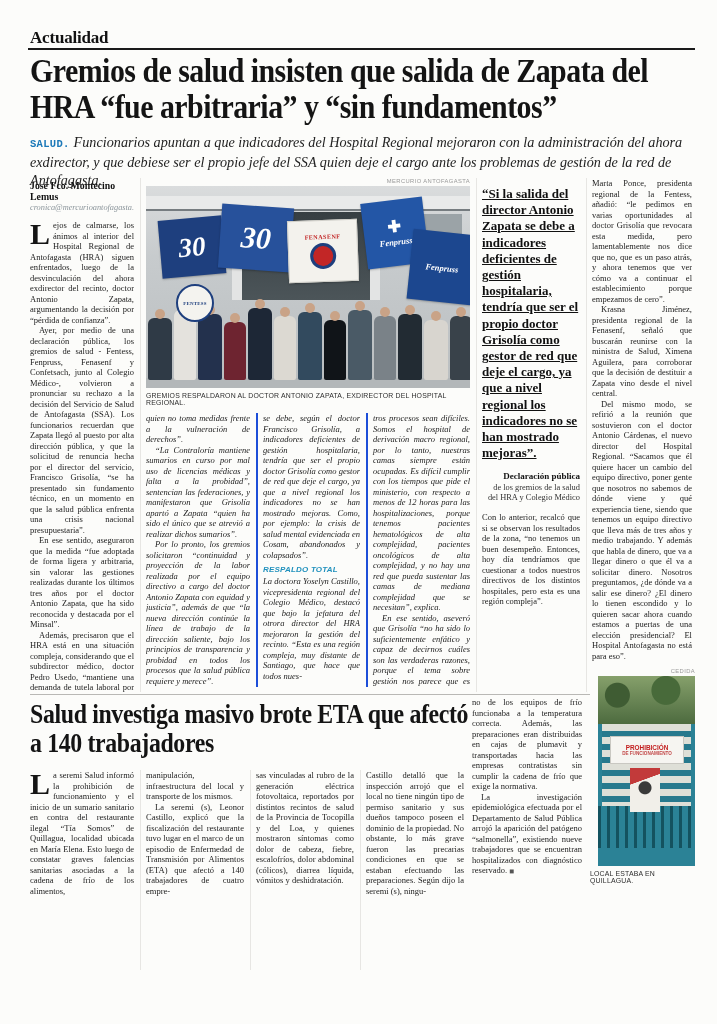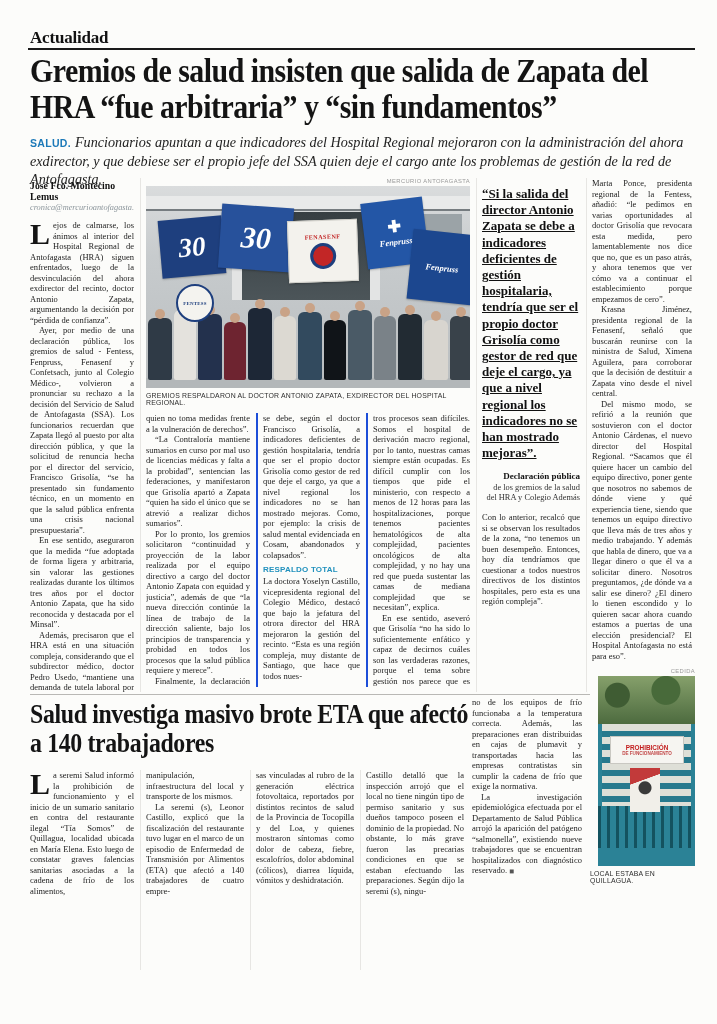--- a/index.html
+++ b/index.html
@@ -16,21 +16,21 @@
   .pn{font-weight:bold;font-size:12px;color:#111;}
   .wm{position:absolute;right:0;top:-6px;font-family:"Liberation Sans",sans-serif;font-size:5px;color:#c8c8c6;}
   .hrule{position:absolute;left:28px;right:22px;top:48px;height:2px;background:#1a1a1a;}
 
   
   .a1-headline{position:absolute;left:30px;top:53px;width:752px;margin:0;
       font-size:34px;line-height:36px;font-weight:bold;color:#141414;letter-spacing:-0.6px;
       transform:scaleX(0.88);transform-origin:left top;}
   .deck{position:absolute;left:30px;top:134px;width:658px;margin:0;
       font-size:14.2px;line-height:17.8px;font-style:italic;color:#222;}
-  .kicker{font-style:normal;font-family:Liberation Sans, sans-serif;font-weight:bold;
+  .kicker{font-style:normal;font-family:Liberation Mono, monospace;font-weight:bold;
       font-size:10.5px;color:var(--accent);letter-spacing:0.3px;margin-right:4px;}
 
   
   .cols6{position:absolute;left:30px;top:178px;width:662px;height:514px;display:flex;gap:6px;}
   .cols6>*{box-sizing:border-box;overflow:hidden;}
   .cols6>*+*{border-left:1px solid #e7e6e3;padding-left:5px;}
   .colA{flex:0 0 104px;}
   .mid{flex:0 0 330px;}
   .colE{flex:0 0 104px;}
   .colF{flex:0 0 106px;}
@@ -68,21 +68,21 @@
       border-radius:50%;display:flex;align-items:center;justify-content:center;
       font-size:5px;font-weight:bold;color:#1e3f7e;text-transform:uppercase;letter-spacing:0.2px;}
   .ffena{left:142px;top:34px;width:68px;height:60px;background:#f3f2ed;border:1px solid #d0cfc9;transform:rotate(-2deg);}
   .fena-t{font-size:6.2px;color:#c22626;letter-spacing:0.4px;}
   .fena-logo{width:20px;height:20px;border:3px solid #1e3f7e;border-radius:50%;background:#c22626;margin-top:3px;}
   .ffen1{left:218px;top:14px;width:62px;height:66px;background:#2356a6;transform:rotate(-7deg);}
   .ffen2{left:264px;top:46px;width:64px;height:70px;background:#1c478f;transform:rotate(6deg);}
   .cross{font-size:16px;line-height:16px;}
   .fpr{font-size:8.5px;font-style:italic;margin-top:2px;}
 
-  .midcols{display:flex;gap:6px;margin-top:7px;height:274px;overflow:hidden;}
+  .midcols{display:flex;gap:6px;margin-top:7px;height:274px;overflow:hidden;font-style:italic;}
   .mcol{flex:0 0 104px;box-sizing:border-box;overflow:hidden;}
   .mcol+.mcol{border-left:2px solid #1d4ed8;padding-left:5px;}
 
   
   .pq{margin:8px 0 0;font-size:13px;line-height:16.2px;font-weight:bold;color:#101010;text-align:left;text-decoration:underline;}
   .pq-by{margin:10px 0 0;font-size:9px;font-weight:bold;text-align:right;color:#111;}
   .pq-sub{margin:2px 0 9px;font-size:8.4px;line-height:10px;text-align:right;color:#333;}
   .endmark{font-size:6px;color:#555;letter-spacing:-1px;}
 
   
@@ -211,21 +211,21 @@
         <div class="mcol">
           <p class="bt">tros procesos sean difíciles. Somos el hospital de derivación macro regional, por lo tanto, nuestras camas siempre están ocupadas. Es difícil cumplir con los tiempos que pide el ministerio, con respecto a menos de 12 horas para las hospitalizaciones, porque tenemos pacientes hematológicos de alta complejidad, pacientes oncológicos de alta complejidad, y no hay una red que pueda sustentar las camas de mediana complejidad que se necesitan”, explica.</p>
           <p class="bt">En ese sentido, aseveró que Grisolía “no ha sido lo suficientemente enfático y capaz de decirnos cuáles son las verdaderas razones, porque el tema sobre gestión nos parece que es demasiado poco”. Y si bien reconoció que se encuentran “en el último escalafón de hospitales nacionales, hemos sido</p>
         </div>
       </div>
     </div>
 
     <div class="colE">
       <p class="pq">“Si la salida del director Antonio Zapata se debe a indicadores deficientes de gestión hospitalaria, tendría que ser el propio doctor Grisolía como gestor de red que deje el cargo, ya que a nivel regional los indicadores no se han mostrado mejoras”.</p>
       <div class="pq-by">Declaración pública</div>
-      <div class="pq-sub">de los gremios de la salud del HRA y Colegio Además</div>
+      <div class="pq-sub">de los gremios de la salud del HRA y Colegio Médico</div>
       <p class="bt">Con lo anterior, recalcó que si se observan los resultados de la zona, “no tenemos un buen desempeño. Entonces, hoy día tendríamos que cuestionar a todos nuestros directivos de los distintos hospitales, pero esta es una región compleja”.</p>
 
     </div>
 
     <div class="colF">
       <p class="bt">Marta Ponce, presidenta regional de la Fentess, añadió: “le pedimos en varias oportunidades al doctor Grisolía que revocara esta medida, pero lamentablemente nos dice que no, que es un paso atrás, y ahora tenemos que ver cómo va a continuar el establecimiento porque empezamos de cero”.</p>
       <p class="bt">Krasna Jiménez, presidenta regional de la Fenasenf, señaló que buscarán reunirse con la ministra de Salud, Ximena Aguilera, para corroborar que la decisión de destituir a Zapata vino desde el nivel central.</p>
       <p class="bt">Del mismo modo, se refirió a la reunión que sostuvieron con el doctor Antonio Cárdenas, el nuevo director del Hospital Regional. “Sacamos que él quiere hacer un cambio del equipo directivo, poner gente que nosotros no sabemos de dónde viene y qué experiencia tiene, siendo que tenemos un equipo directivo que lleva más de tres años y medio trabajando. Y además que habla de dinero, que va a llegar dinero o que él va a solicitar dinero. Nosotros preguntamos, ¿de dónde va a salir ese dinero? ¿El dinero lo tienen escondido y lo quieren sacar ahora cuando estamos a puertas de una elección presidencial? El Hospital Antofagasta no está para eso”.</p>
 
     </div>

